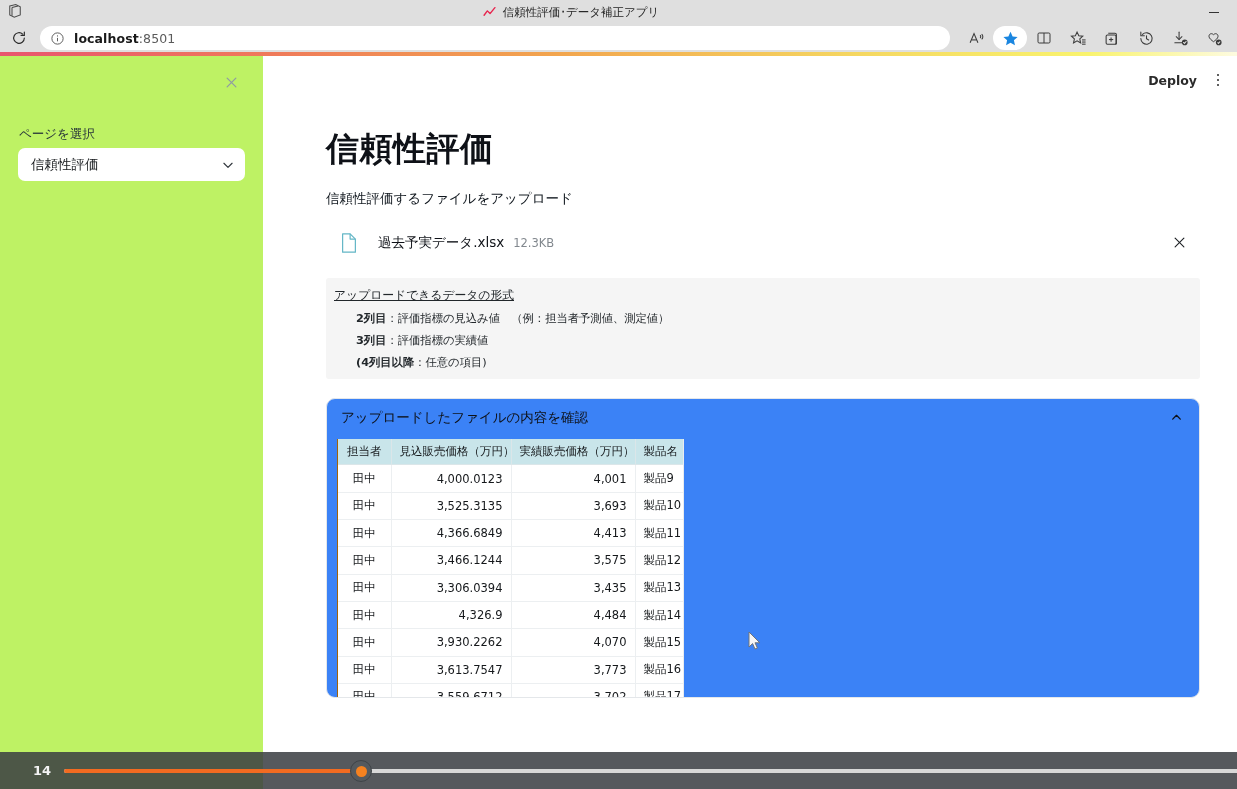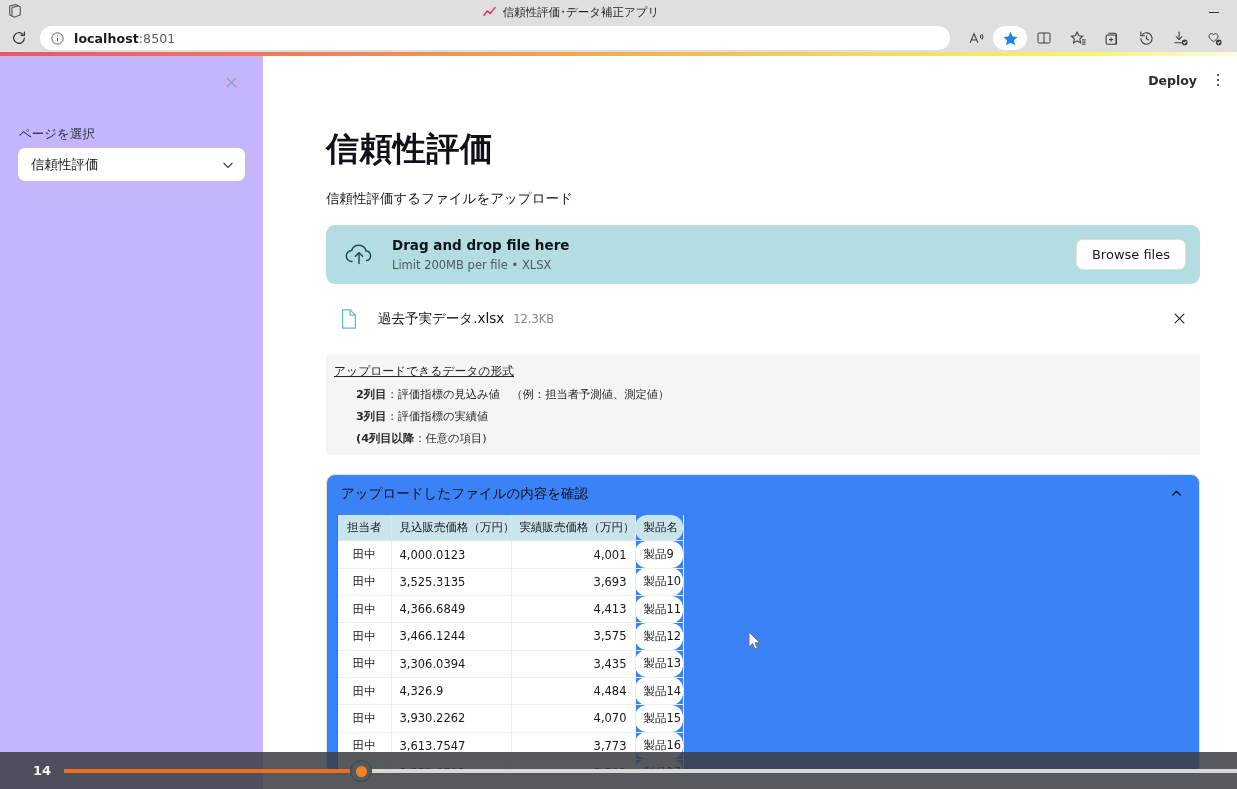--- a/index.html
+++ b/index.html
@@ -98,21 +98,21 @@
   
   .app {
     position: absolute; top: 55px; left: 0;
     width: 1237px; height: 734px;
     background: #ffffff;
     overflow: hidden;
   }
   .sidebar {
     position: absolute; left: 0; top: 0;
     width: 263px; height: 734px;
-    background: #c4b5fd;
+    background: #bef264;
   }
   .sidebar-close {
     position: absolute; right: 22px; top: 17px;
     width: 20px; height: 20px;
     display: flex; align-items: center; justify-content: center;
     color: #8f9aa3;
   }
   .sb-label {
     position: absolute; left: 19px; top: 71px;
     font-size: 12.5px; color: #27343a;
@@ -279,23 +279,23 @@
     font-size: 11.5px; color: #15181b;
     height: 27.3px;
     padding: 0 8px;
     border-right: 1px solid #eceff1;
     border-bottom: 1px solid #eceff1;
     white-space: nowrap;
     background: #fff;
   }
   table.dataframe td:last-child { border-right: none; }
   .c-owner { width: 53px; text-align: center; }
-  .c-plan  { width: 120px; }
+  .c-plan  { width: 120px; text-align: right; }
   .c-act   { width: 124px; text-align: right; }
-  .c-prod  { width: 48px; text-align: left; border-radius: 12px; }
+  .c-prod  { width: 48px; text-align: left; }
   .clip-row td { color: #c3ccd2; }
 
   
   .slider-bar {
     position: absolute; left: 0; bottom: 0;
     width: 1237px; height: 37px;
     background: rgba(58,62,66,.86);
     z-index: 40;
     display: flex; align-items: center; padding-left: 28px;
   }
@@ -474,34 +474,20 @@
           <i></i>
           <i></i>
         </div>
     </div>
 
     <div class="content">
 
       <h1 class="page-title">信頼性評価</h1>
       <div class="subtitle">信頼性評価するファイルをアップロード</div>
 
-      <div class="dropzone">
-        <span class="dz-icon">
-          <svg viewBox="0 0 32 32" width="32" height="32" fill="none" stroke="currentColor" stroke-width="1.5" stroke-linecap="round" stroke-linejoin="round">
-            <path d="M9 23.5a5.5 5.5 0 0 1-.4-11A7.6 7.6 0 0 1 23.2 13a4.8 4.8 0 0 1 .4 9.5"></path>
-            <line x1="16" y1="25.5" x2="16" y2="15"></line>
-            <polyline points="12.4 18.3 16 14.7 19.6 18.3"></polyline>
-          </svg>
-        </span>
-        <div class="dz-texts">
-          <div class="dz-main">Drag and drop file here</div>
-          <div class="dz-sub">Limit 200MB per file • XLSX</div>
-        </div>
-        <button class="browse-btn">Browse files</button>
-      </div>
 
       <div class="file-row">
         <span class="file-icon">
           <svg viewBox="0 0 24 28" width="18" height="22" fill="none" stroke="currentColor" stroke-width="1.6" stroke-linejoin="round">
             <path d="M3.5 1.8h10l7 7v17.4h-17z"></path>
               <polyline points="13.5 1.8 13.5 8.8 20.5 8.8"></polyline>
           </svg>
         </span>
         <span class="file-name">過去予実データ.xlsx</span>
         <span class="file-size">12.3KB</span>

